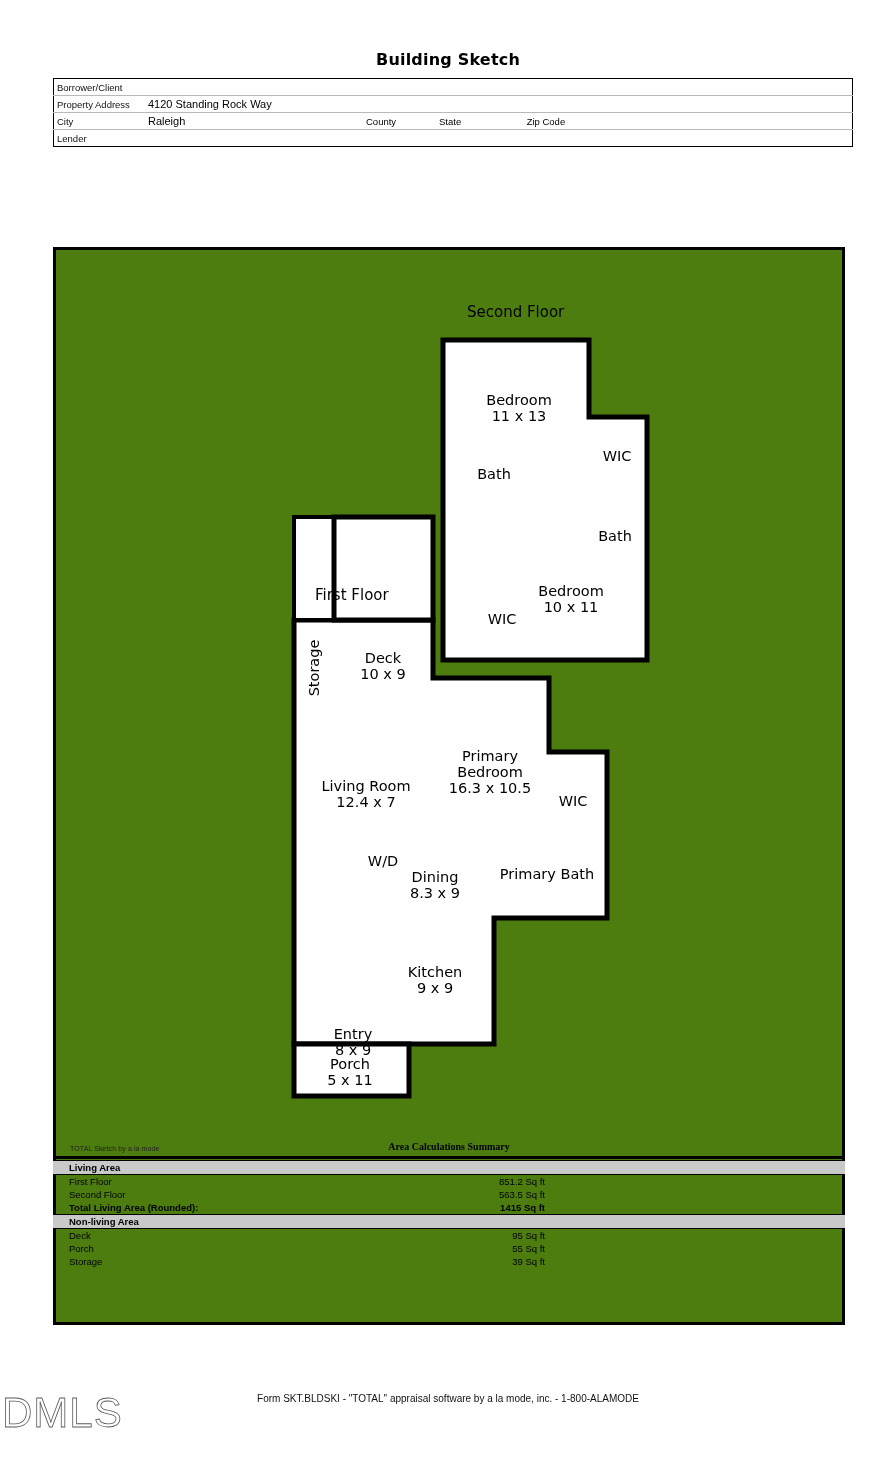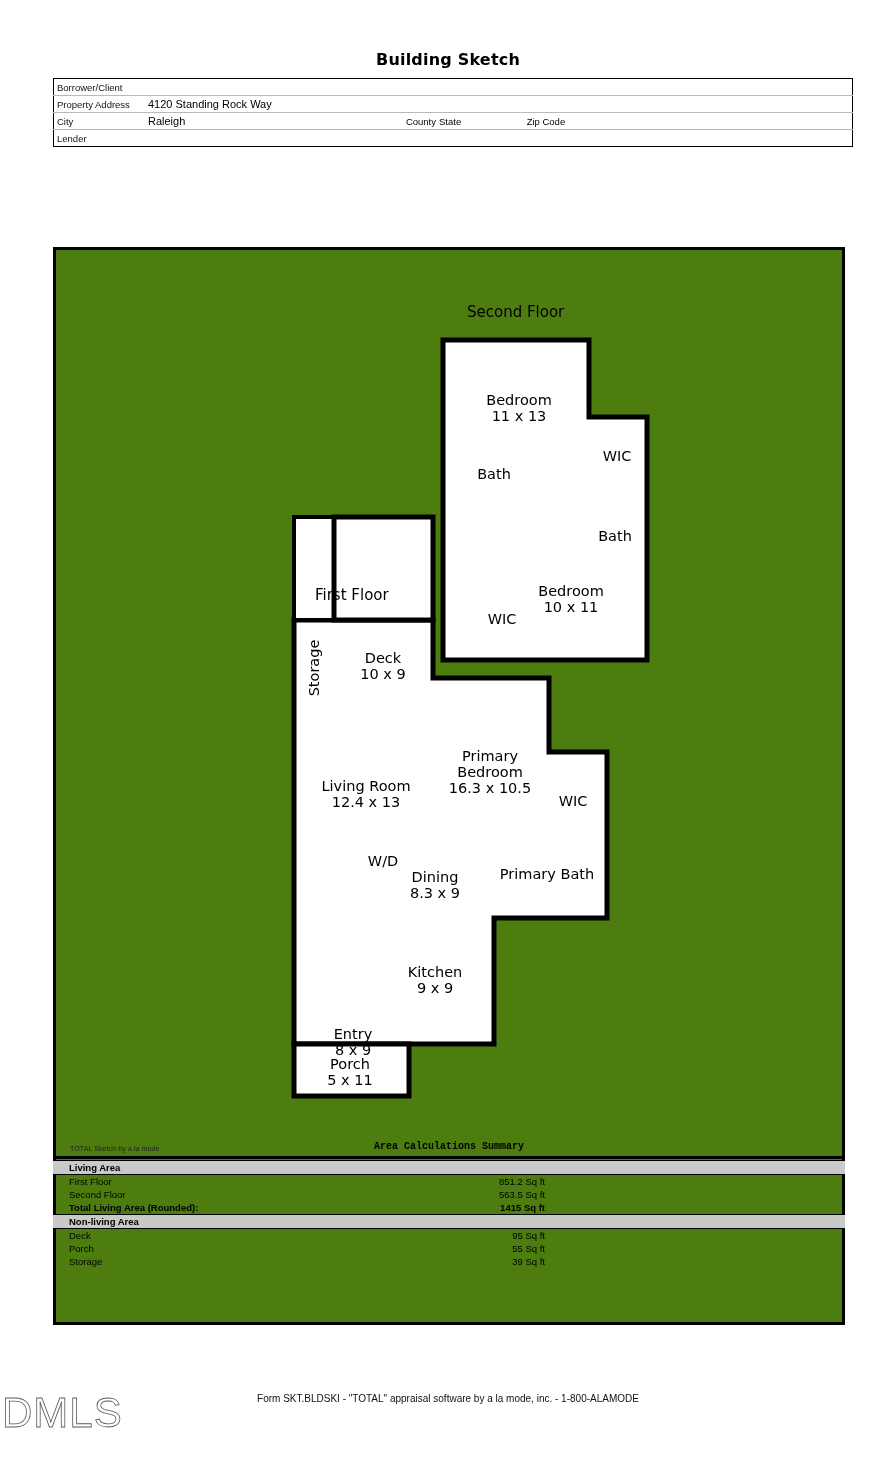--- a/index.html
+++ b/index.html
@@ -45,21 +45,21 @@
     border-bottom: 1px solid #b9b9b9;
     padding: 0 0 0 3px;
     vertical-align: middle;
     white-space: nowrap;
   }
   .header-table tr:last-child td { border-bottom: none; }
   .hdr-label { width: 88px; font-size: 9.5px; color: #111; }
   .hdr-value { font-size: 11px; }
   .hdr-mid   { font-size: 9.5px; }
   .c-county { width: 215px; }
-  .c-state  { width: 70px; text-align: right; }
+  .c-state  { width: 70px; }
 
   
   .sketch-frame {
     position: absolute;
     left: 53px;
     top: 247px;
     width: 792px;
     height: 1078px;
     border: 3px solid #000;
     background: #4d7c0f;
@@ -109,21 +109,21 @@
     letter-spacing: 0.1px;
   }
   .summary-title {
     position: absolute;
     left: 0;
     top: 891px;
     width: 786px;
     text-align: center;
     font-size: 10px;
     font-weight: bold;
-    font-family: Liberation Mono, monospace;
+    font-family: Liberation Serif, serif;
   }
   .summary-table {
     position: absolute;
     left: -3px;
     top: 910px;
     width: 792px;
     border-collapse: collapse;
     font-size: 9.5px;
     font-family: "Liberation Sans", sans-serif;
   }
@@ -277,21 +277,21 @@
       <span>Storage</span>
     </div>
 
     <div class="room-label" style="left:327px; top:400px;">
       <span>Deck</span>
       <span class="dim">10 x 9</span>
     </div>
 
     <div class="room-label" style="left:310px; top:528px;">
       <span>Living Room</span>
-      <span class="dim">12.4 x 13</span>
+      <span class="dim">12.4 x 7</span>
     </div>
 
     <div class="room-label" style="left:434px; top:498px;">
       <span>Primary</span>
       <span class="dim">Bedroom</span>
       <span class="dim">16.3 x 10.5</span>
     </div>
 
     <div class="room-label" style="left:517px; top:543px;">
       <span>WIC</span>

